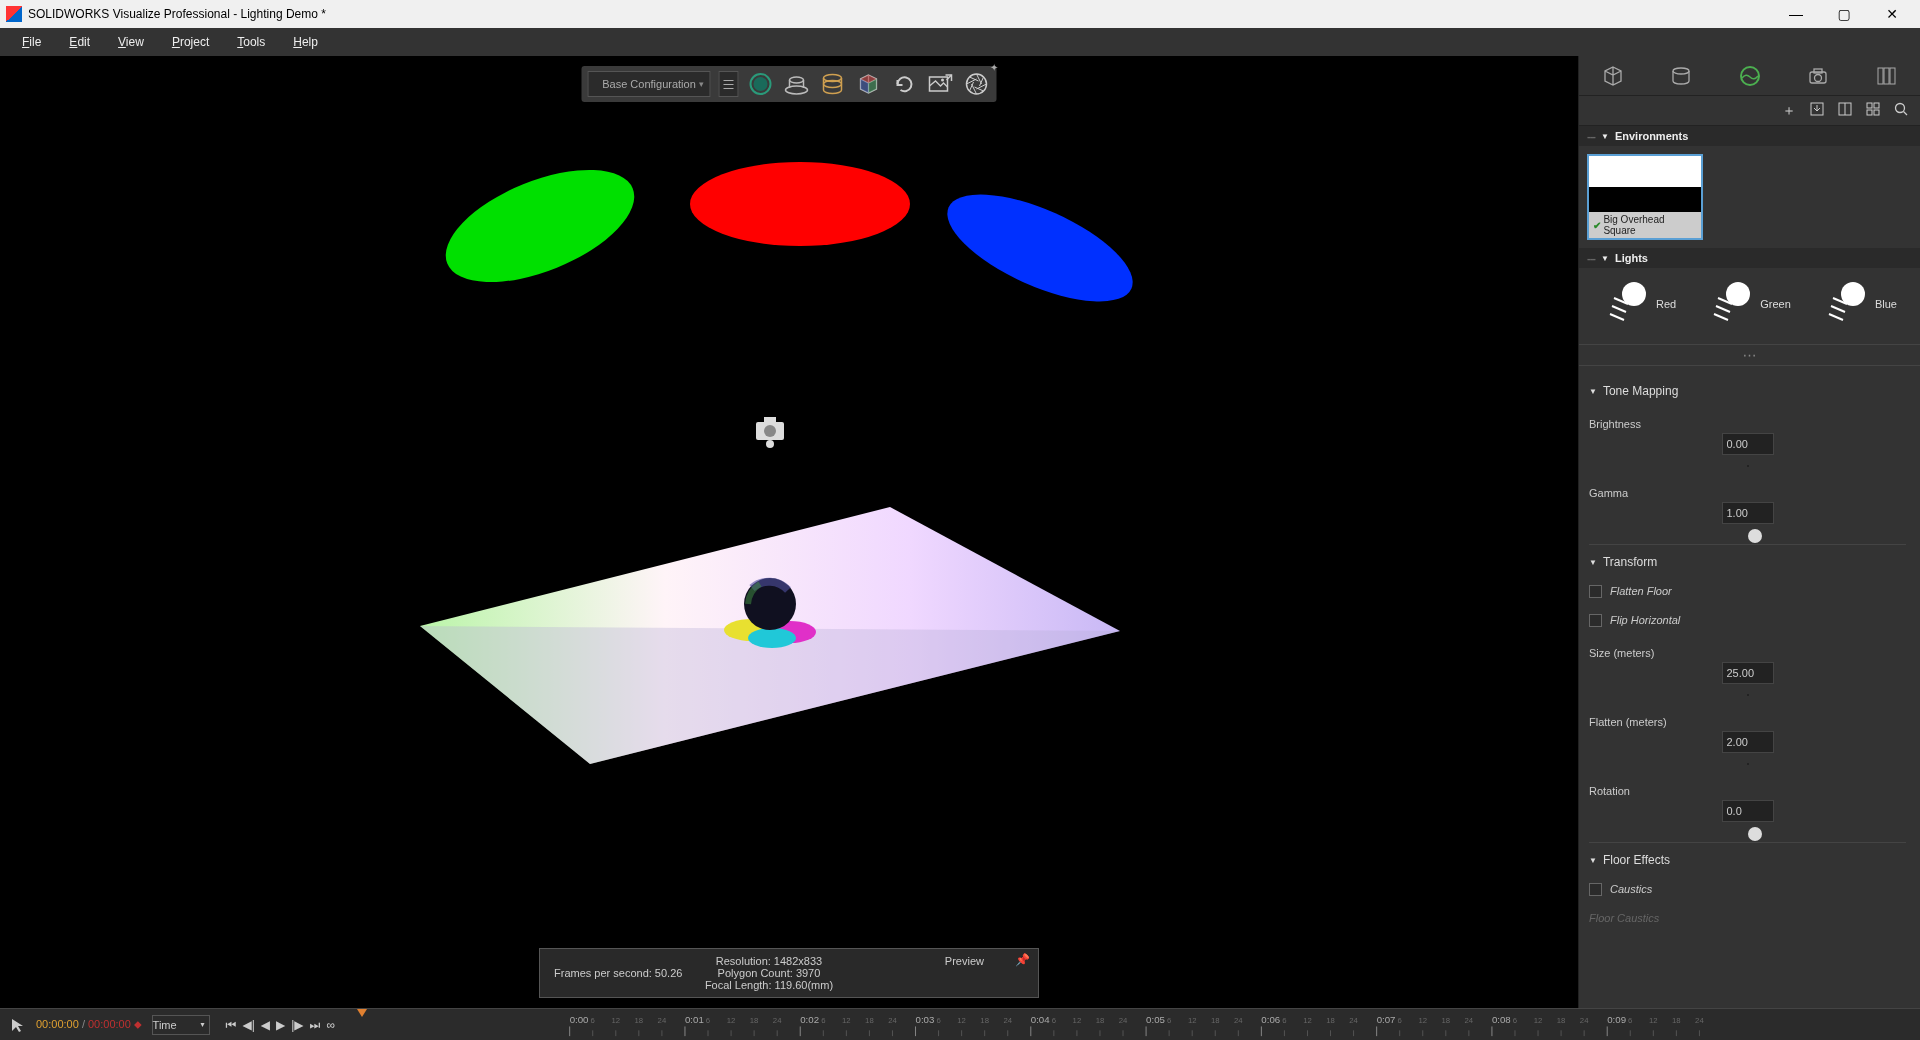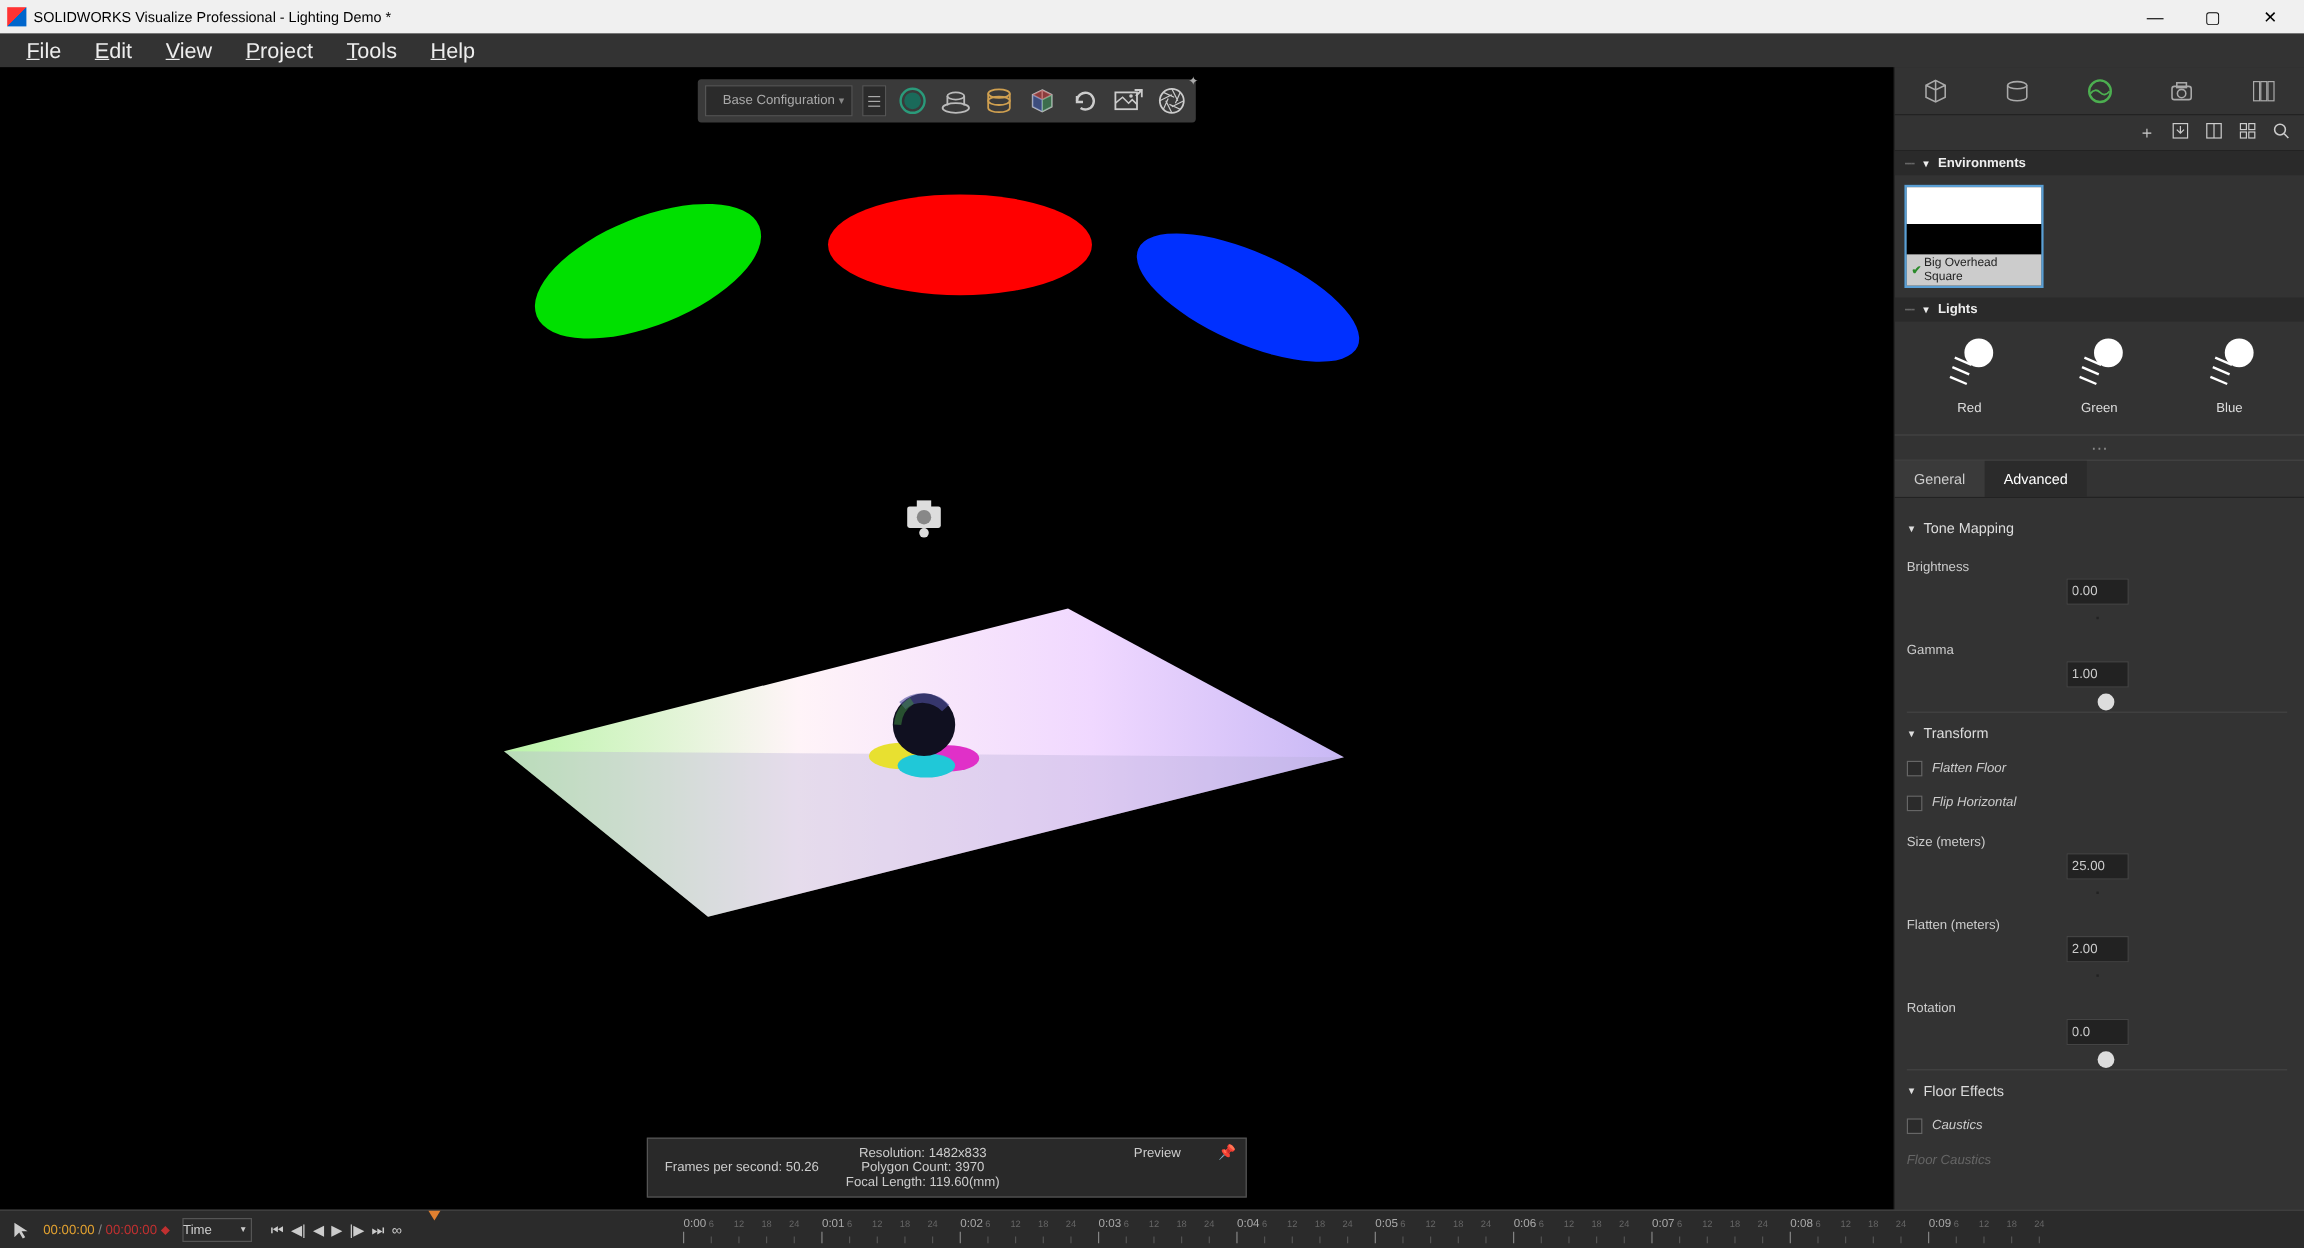--- a/index.html
+++ b/index.html
@@ -8,21 +8,21 @@
 
 .titlebar { height:28px; background:#f0f0f0; color:#000; display:flex; align-items:center; padding:0 6px; justify-content:space-between; }
 .titlebar-left { display:flex; align-items:center; gap:6px; }
 .app-icon { width:16px; height:16px; background:linear-gradient(135deg,#ff3333 0 50%,#0066cc 50% 100%); }
 .titlebar-title { font-size:12px; }
 .titlebar-buttons { display:flex; gap:4px; }
 .titlebar-buttons div { width:44px; height:24px; display:flex; align-items:center; justify-content:center; cursor:pointer; font-size:14px; }
 
 
 .menubar { height:28px; background:#333333; display:flex; align-items:center; padding:0 8px; gap:0; }
-.menubar .menu-item { padding:4px 14px; color:#eee; cursor:pointer; font-size:18px; }
+.menubar .menu-item { padding:4px 14px; color:#eee; cursor:pointer; font-size:12px; }
 .menubar .menu-item span.u { text-decoration:underline; }
 
 
 .main { position:absolute; top:56px; left:0; right:0; bottom:0; display:flex; }
 .viewport-wrap { flex:1; position:relative; background:#000; }
 .right-panel { width:342px; background:#333333; border-left:1px solid #222; display:flex; flex-direction:column; }
 
 
 .floating-toolbar { position:absolute; top:10px; left:50%; transform:translateX(-50%); height:36px; background:#3a3a3a; border-radius:3px; display:flex; align-items:center; padding:0 6px; gap:8px; box-shadow:0 2px 6px rgba(0,0,0,0.5); }
 .config-select { width:123px; height:26px; background:#2b2b2b; border:1px solid #555; color:#aaa; font-size:11px; display:flex; align-items:center; justify-content:center; position:relative; }
@@ -69,21 +69,21 @@
 .section-header { height:20px; background:#2a2a2a; display:flex; align-items:center; padding:0 8px; gap:6px; font-size:11px; font-weight:bold; color:#eee; }
 .section-header .dash { color:#666; letter-spacing:-1px; }
 .section-header .tri { font-size:8px; }
 
 .env-thumb { margin:8px; width:116px; border:2px solid #5a9fd4; background:#222; cursor:pointer; position:relative; }
 .env-thumb-img { height:56px; background:linear-gradient(#fff 0 55%, #000 55% 100%); }
 .env-thumb-label { background:#ccc; color:#222; font-size:10px; padding:2px 4px; display:flex; align-items:center; gap:2px; }
 .env-check { color:#2a8a2a; font-weight:bold; }
 
 .lights-row { display:flex; justify-content:space-around; padding:12px 8px 16px 8px; }
-.light-item { display:flex; flex-direction:column; align-items:center; gap:6px; cursor:pointer; }
+.light-item { display:flex; flex-direction:row; align-items:center; gap:6px; cursor:pointer; }
 .light-icon { width:48px; height:48px; position:relative; }
 .light-label { font-size:11px; color:#ddd; }
 
 .overflow-dots { text-align:center; color:#888; font-size:14px; padding:2px 0; border-top:1px solid #444; border-bottom:1px solid #444; }
 
 .prop-tabs { display:flex; border-bottom:1px solid #222; }
 .prop-tabs .ptab2 { padding:8px 16px; font-size:12px; cursor:pointer; color:#ccc; background:#3a3a3a; }
 .prop-tabs .ptab2.active { background:#2b2b2b; color:#fff; }
 
 .props-scroll { flex:1; overflow-y:auto; padding:10px 14px 10px 10px; position:relative; }
@@ -349,24 +349,20 @@
             <line x1="10" y1="26" x2="24" y2="32" stroke="#fff" stroke-width="2"></line>
             <line x1="8" y1="34" x2="22" y2="40" stroke="#fff" stroke-width="2"></line>
             <line x1="12" y1="18" x2="26" y2="24" stroke="#fff" stroke-width="2"></line>
           </svg>
         <div class="light-label">Blue</div>
       </div>
     </div>
 
     <div class="overflow-dots">⋯</div>
 
-    <div class="prop-tabs">
-      <div class="ptab2">General</div>
-      <div class="ptab2 active">Advanced</div>
-    </div>
 
     <div class="props-scroll">
       <div class="prop-group-hdr">
           <span class="tri">▼</span>
           <span>Tone Mapping</span>
         </div>
       <div class="prop-label">Brightness</div>
       <div class="prop-row">
         <input class="prop-input" value="0.00" style="">
         <div class="scrubber"></div>

